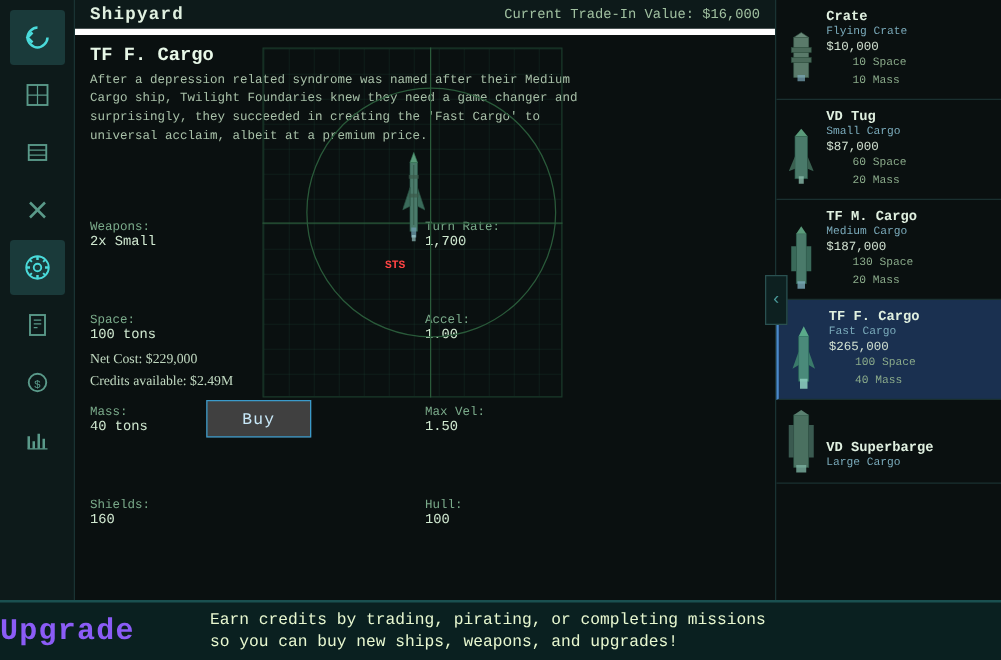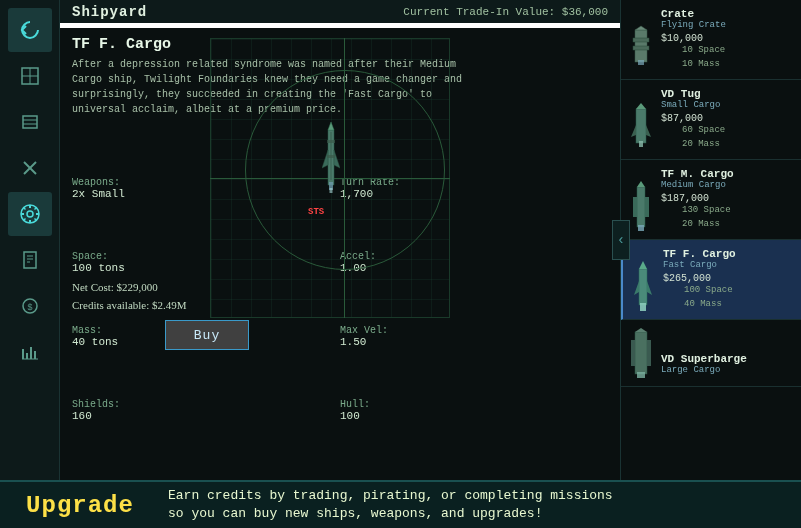--- a/index.html
+++ b/index.html
@@ -284,22 +284,22 @@
       width: 801px;
       height: 48px;
       background: #0a2020;
       border-top: 2px solid #1a5050;
       display: flex;
       align-items: center;
       gap: 0;
     }
     #upgrade-label {
       width: 160px;
-      text-align: center;
-      color: #fde047;
+      text-align: left;
+      color: #8b5cf6;
       font-size: 24px;
       font-weight: bold;
       font-family: 'Courier New', Courier, monospace;
       letter-spacing: 1px;
     }
     #bottom-tip {
       flex: 1;
       color: #e8f8d0;
       font-size: 13px;
       line-height: 1.4;
@@ -372,21 +372,21 @@
       <line x1="16" y1="18" x2="16" y2="10" stroke="#5a9a8a" stroke-width="2"></line>
       <line x1="3" y1="18" x2="19" y2="18" stroke="#5a9a8a" stroke-width="1"></line>
     </svg>
   </div>
 </div>
 
 <div id="main">
 
   <div id="header">
     <span id="header-title">Shipyard</span>
-    <span id="trade-in-value">Current Trade-In Value: $36,000</span>
+    <span id="trade-in-value">Current Trade-In Value: $16,000</span>
   </div>
 
   <div id="ship-name">TF F. Cargo</div>
 
   <div id="ship-desc">After a depression related syndrome was named after their Medium Cargo ship, Twilight Foundaries knew they need a game changer and surprisingly, they succeeded in creating the 'Fast Cargo' to universal acclaim, albeit at a premium price.</div>
 
   <div id="stats-grid">
     <div class="stat-block">
       <div class="stat-label">Weapons:</div>
       <div class="stat-value">2x Small</div>

